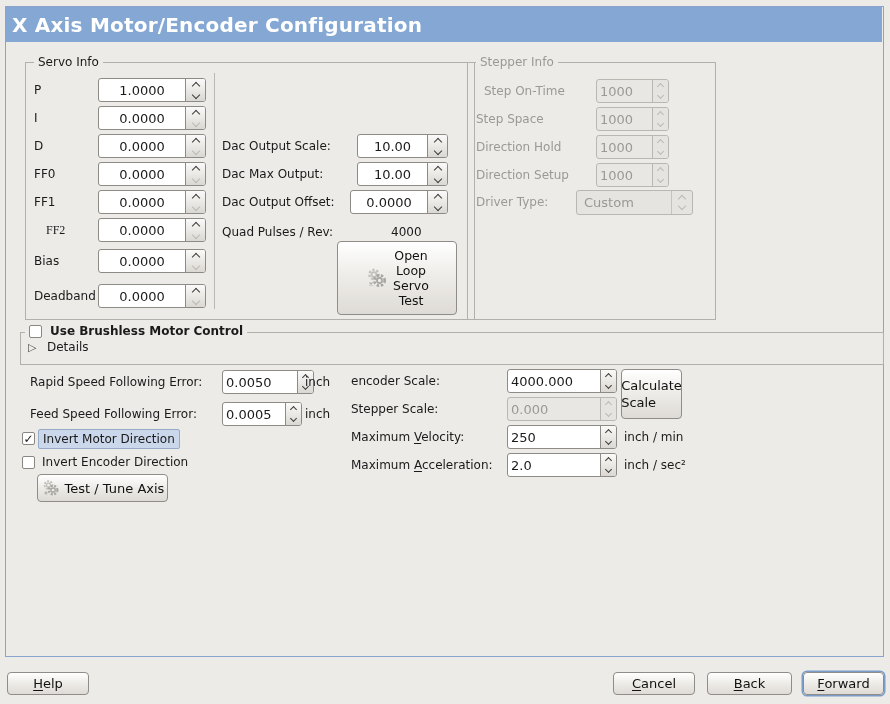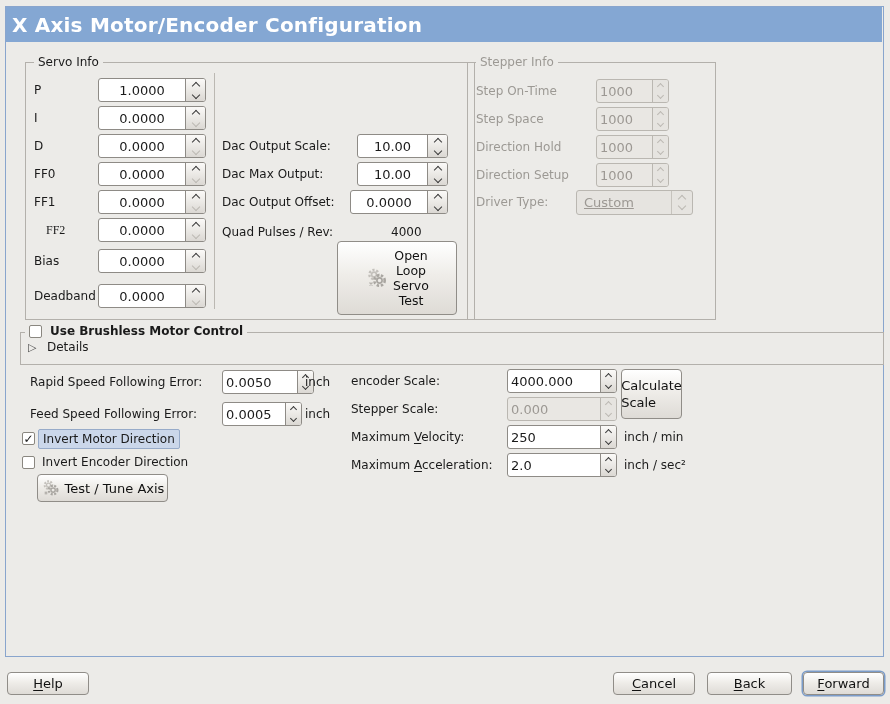--- a/index.html
+++ b/index.html
@@ -28,21 +28,21 @@
   .compact .ch{width:4px;height:4px;}
   .ch.up{transform:rotate(-135deg);margin-top:2px;}
   .ch.down{transform:rotate(45deg);margin-bottom:2px;}
   .sb.dis .ch{border-color:#bcb9b3;}
   .spin.off{background:#e9e7e3;border-color:#bab7b1;}
   .spin.off input{color:#9c9893;}
   .spin.off .btns{background:#e6e4e0;border-left-color:#bab7b1;}
   .spin.off .ch{border-color:#bcb9b3;}
   
   .combo{position:absolute;display:flex;height:25px;border:1px solid #bab7b1;border-radius:3px;
-         background:#e6e4e0;box-sizing:border-box;align-items:center;color:#9c9893;font-size:13px;text-decoration:underline;}
+         background:#e6e4e0;box-sizing:border-box;align-items:center;color:#9c9893;font-size:13px;}
   .combo .txt{flex:1;padding-left:7px;}
   .combo .cbtns{width:20px;align-self:stretch;border-left:1px solid #c6c3bd;display:flex;flex-direction:column;
          align-items:center;justify-content:center;gap:1px;}
   
   .btn{position:absolute;display:flex;align-items:center;justify-content:center;gap:4px;
        background:linear-gradient(#ffffff,#efede9 45%,#dedbd6);border:1px solid #908d88;border-radius:4px;
        font-size:13px;color:#111;box-sizing:border-box;cursor:default;}
   .btn.default{box-shadow:0 0 0 1.5px #7b9cc9;align-items:center;}
   .btn .multiline{white-space:pre-line;text-align:center;line-height:15px;font-size:12.5px;}
   
@@ -222,21 +222,21 @@
       <span class="multiline">Open
 Loop
 Servo
 Test</span>
     </div>
   </div>
 
   <div class="frame" style="left:467px;top:62px;width:231px;height:256px;">
     <span class="frame-label dim">Stepper Info</span>
 
-    <span class="lbl dim" style="left:8px;top:16px;">Step On-Time</span>
+    <span class="lbl dim" style="left:16px;top:16px;">Step On-Time</span>
     <span class="lbl dim" style="left:8px;top:44px;">Step Space</span>
     <span class="lbl dim" style="left:8px;top:72px;">Direction Hold</span>
     <span class="lbl dim" style="left:8px;top:100px;">Direction Setup</span>
 
     <div class="spin compact off" style="left:128px;top:16px;width:73px;">
       <input disabled="" value="1000" style="">
       <div class="btns">
           <div class="sb dis">
             <i class="ch up"></i>
           </div>

